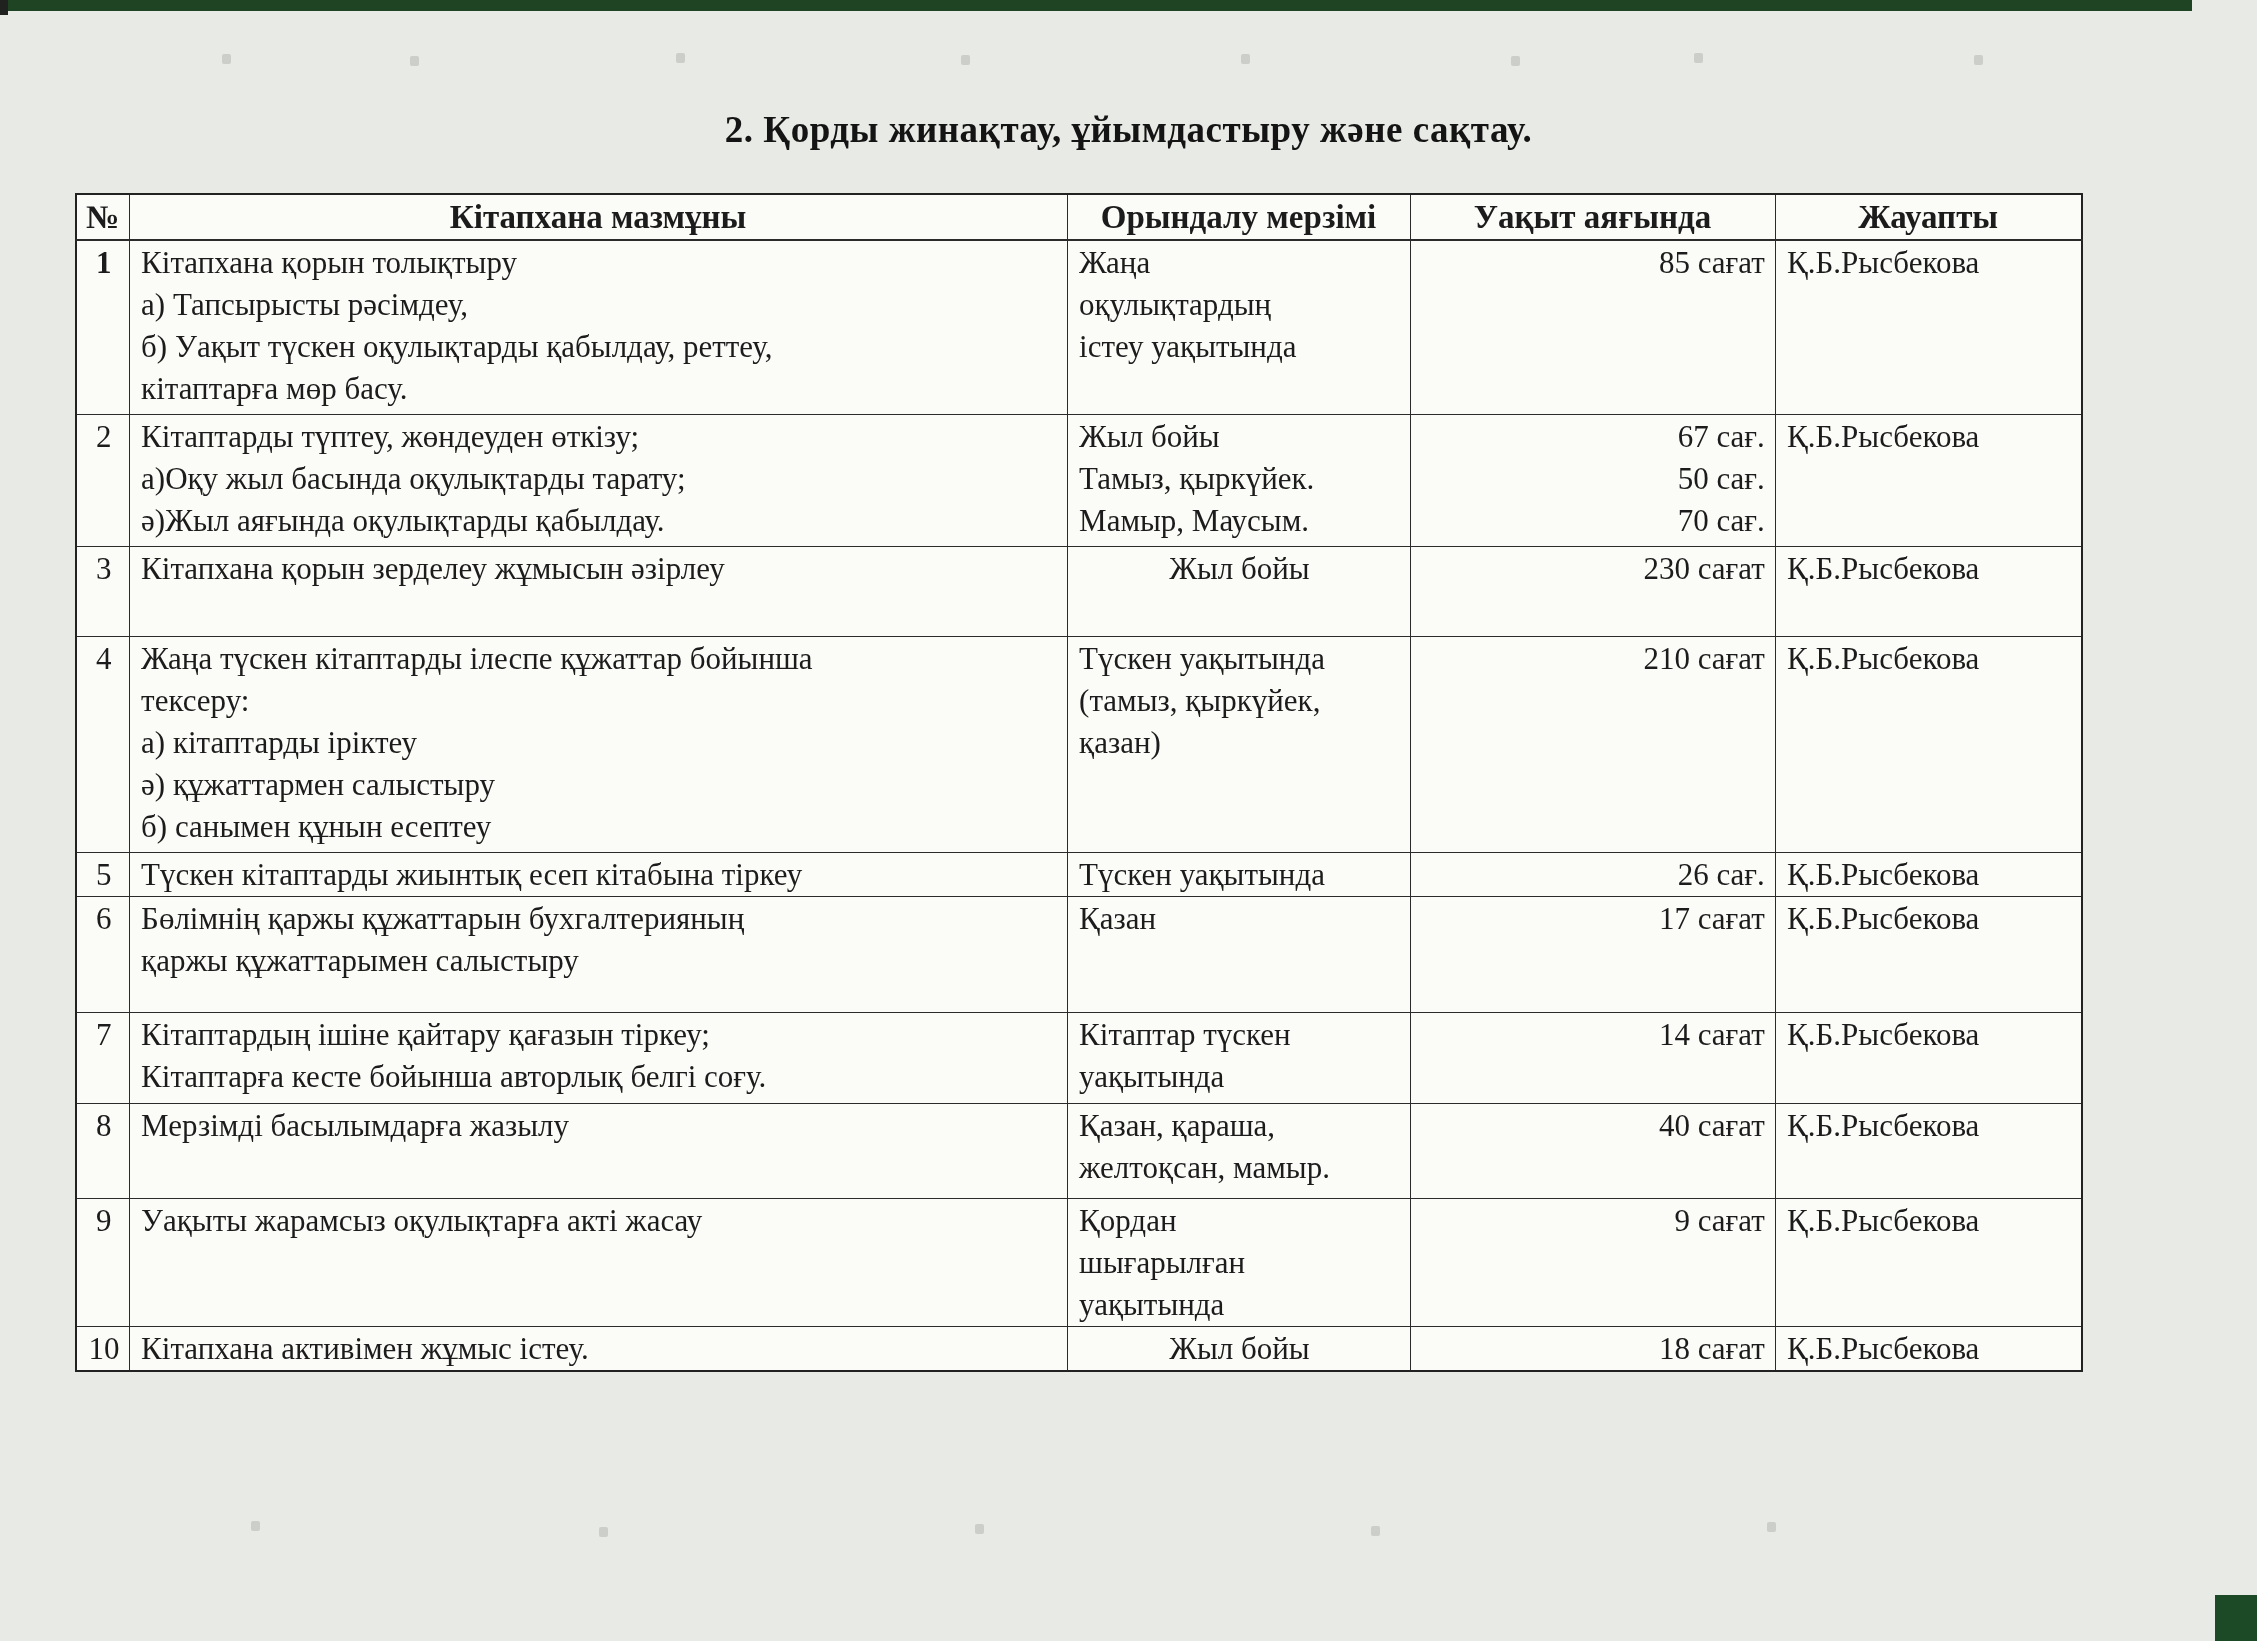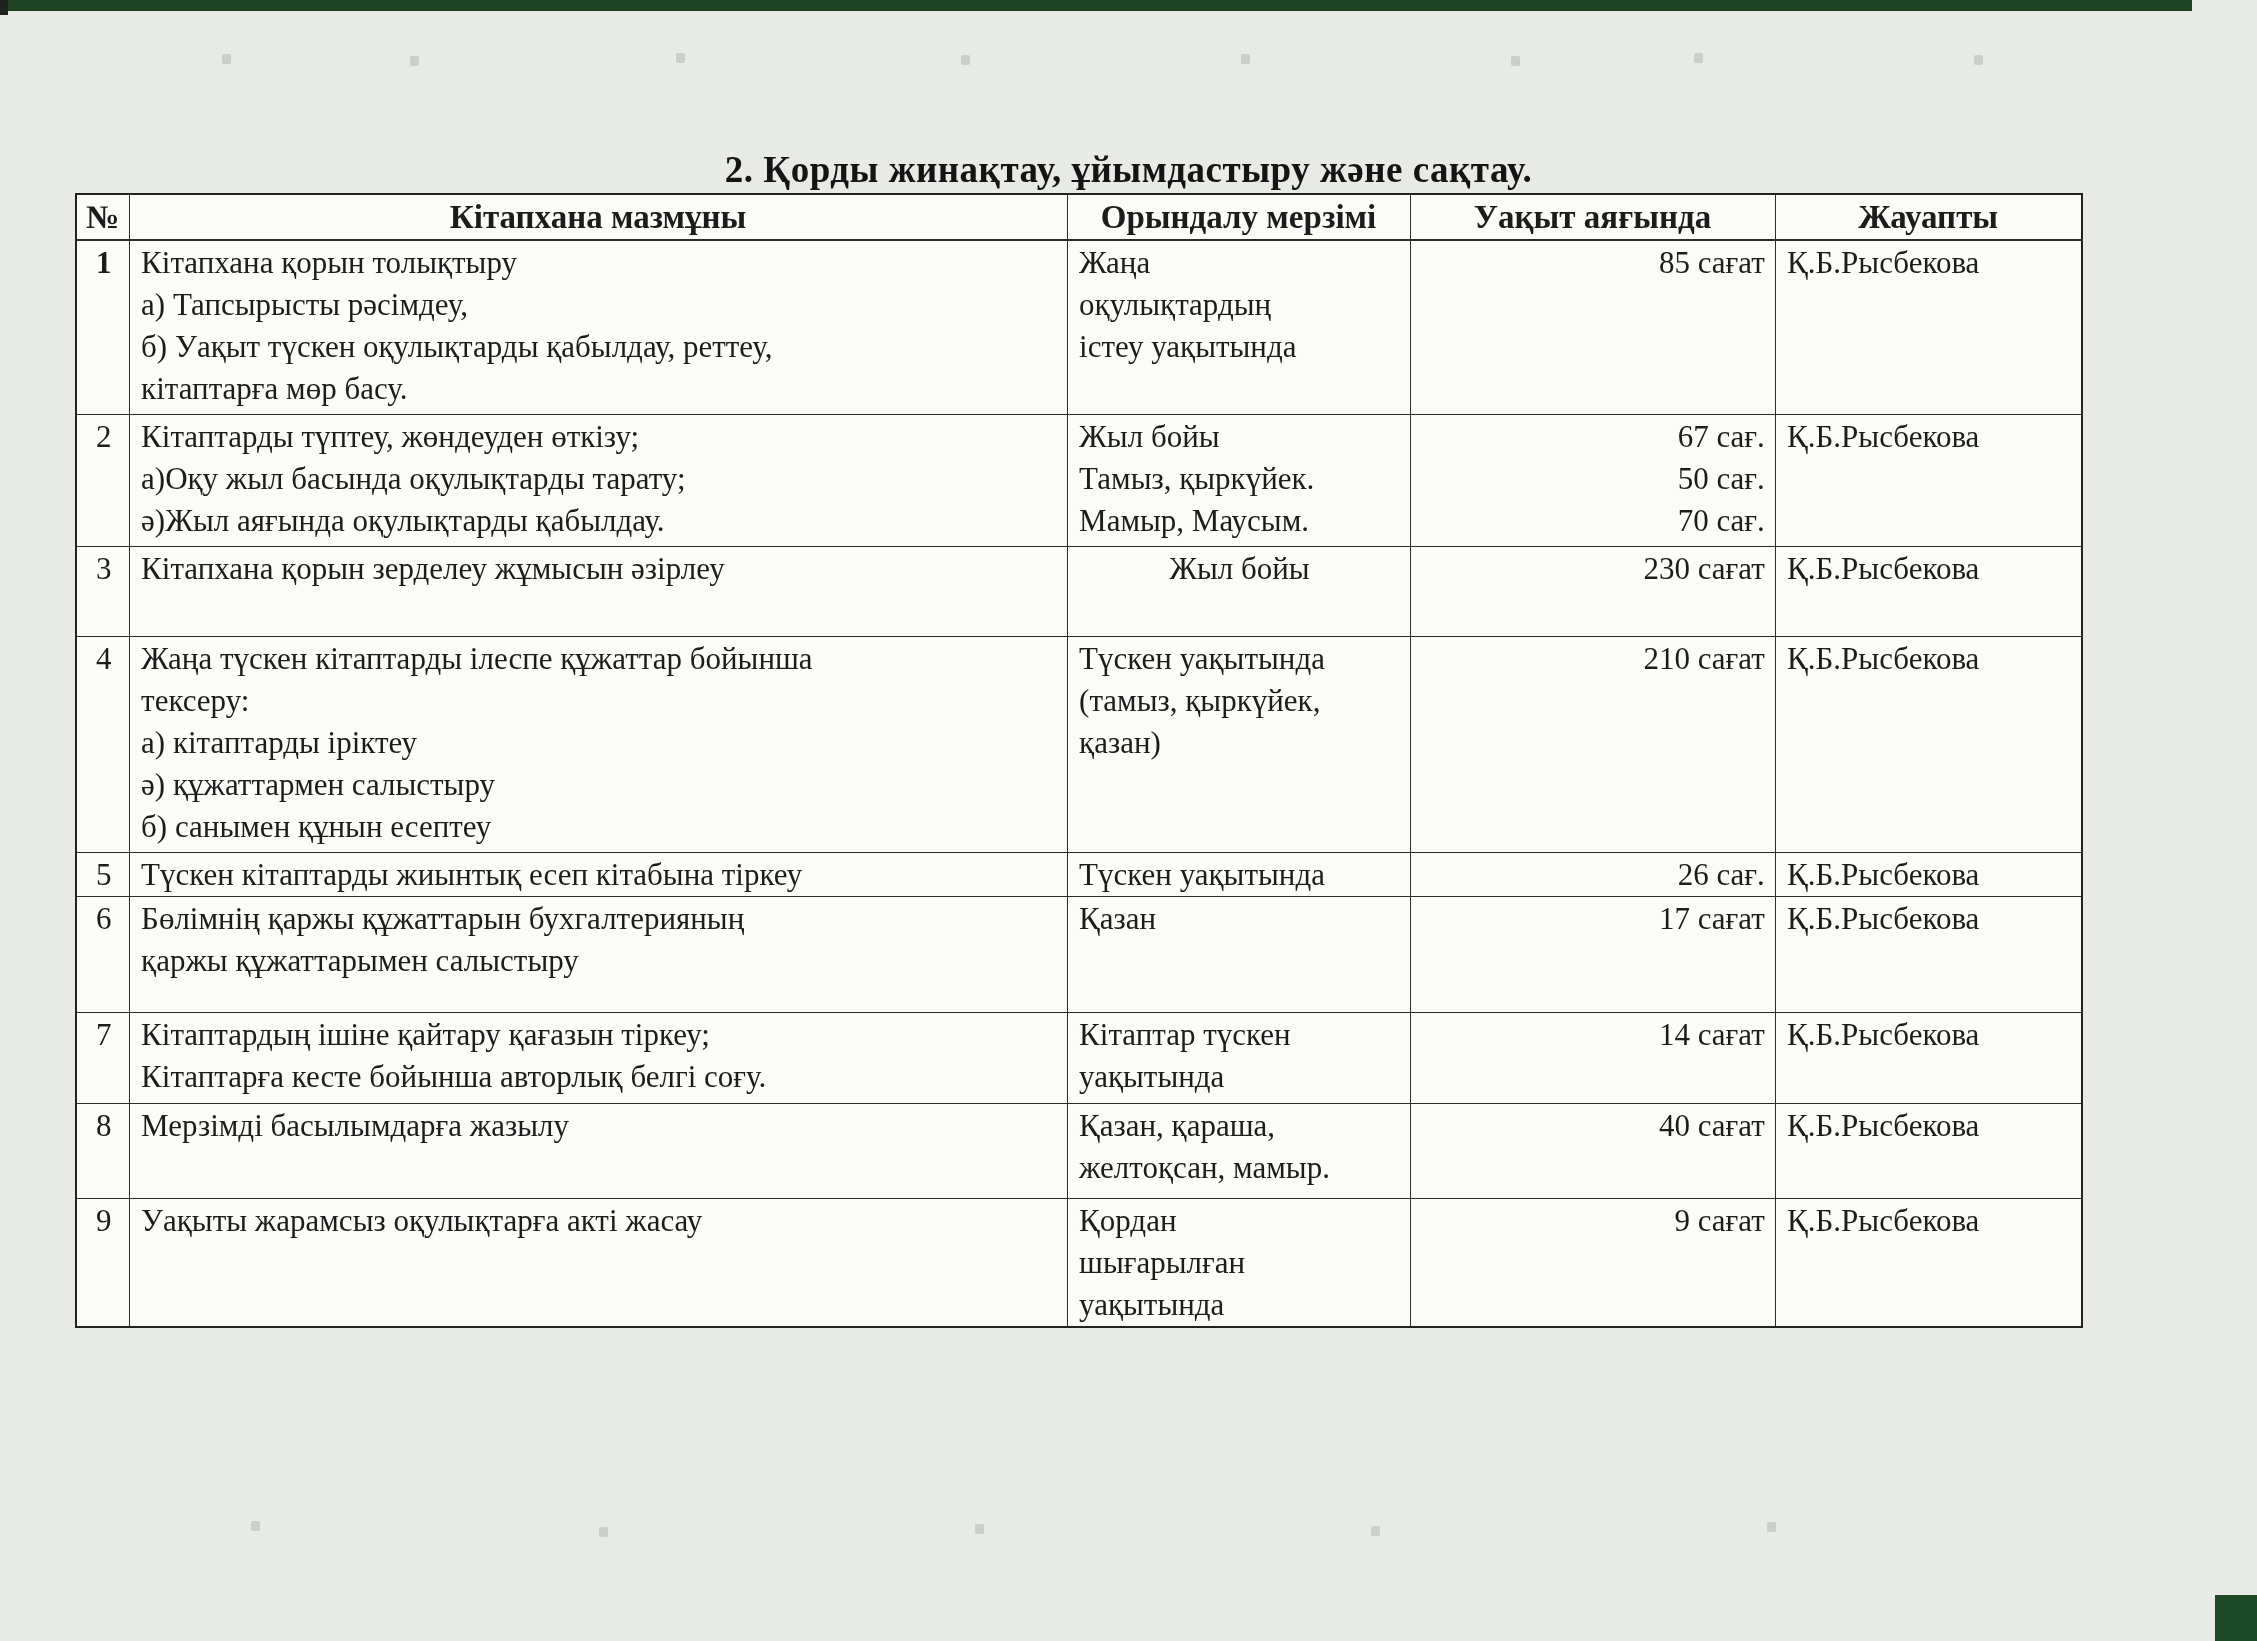--- a/index.html
+++ b/index.html
@@ -25,21 +25,21 @@
     background: #1d4a26;
   }
   .speck {
     position: absolute; width: 8.7px; height: 9.7px; border-radius: 1.9px;
     background: #6a6f68; opacity: 0.22;
   }
   
   .doc-title {
     position: absolute; top: 108px; left: 0; width: 2257px;
     text-align: center; font-size: 37px; font-weight: bold;
-    letter-spacing: 0.5px; color: #141414; margin-top: 40px;
+    letter-spacing: 0.5px; color: #141414;
   }
   
   table.plan {
     position: absolute; left: 75px; top: 193px;
     width: 2006px; table-layout: fixed;
     border-collapse: collapse; background: #fbfbf8;
   }
   table.plan th, table.plan td {
     border: 1.9px solid #2b2b2b;
     vertical-align: top;
@@ -191,15 +191,22 @@
     </tr>
     <tr class="r9">
       <td class="num">9</td>
       <td>Уақыты жарамсыз оқулықтарға акті жасау</td>
       <td>Қордан
 шығарылған
 уақытында</td>
       <td class="norm">9 сағат</td>
       <td>Қ.Б.Рысбекова</td>
     </tr>
+    <tr class="r10">
+      <td class="num">10</td>
+      <td>Кітапхана активімен жұмыс істеу.</td>
+      <td class="term-center">Жыл бойы</td>
+      <td class="norm">18 сағат</td>
+      <td>Қ.Б.Рысбекова</td>
+    </tr>
   </tbody>
 </table>
 
 
 </body></html>

